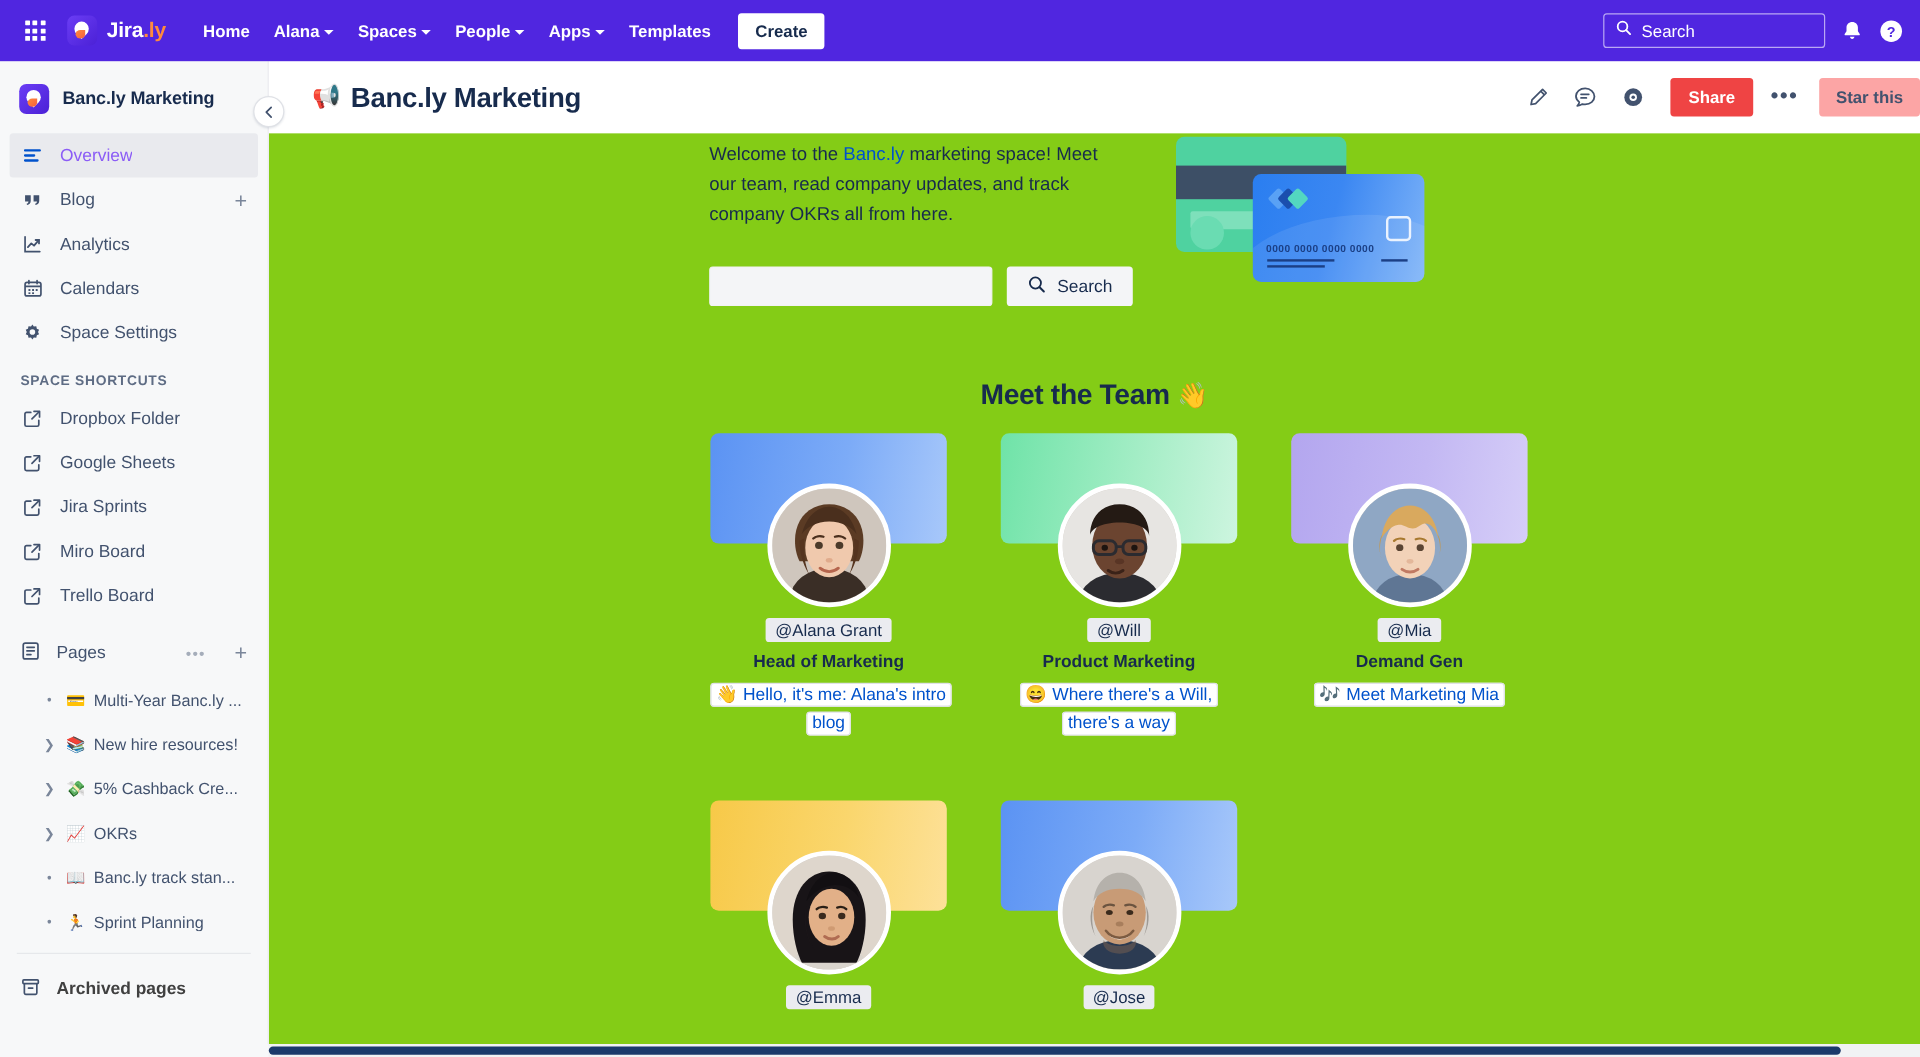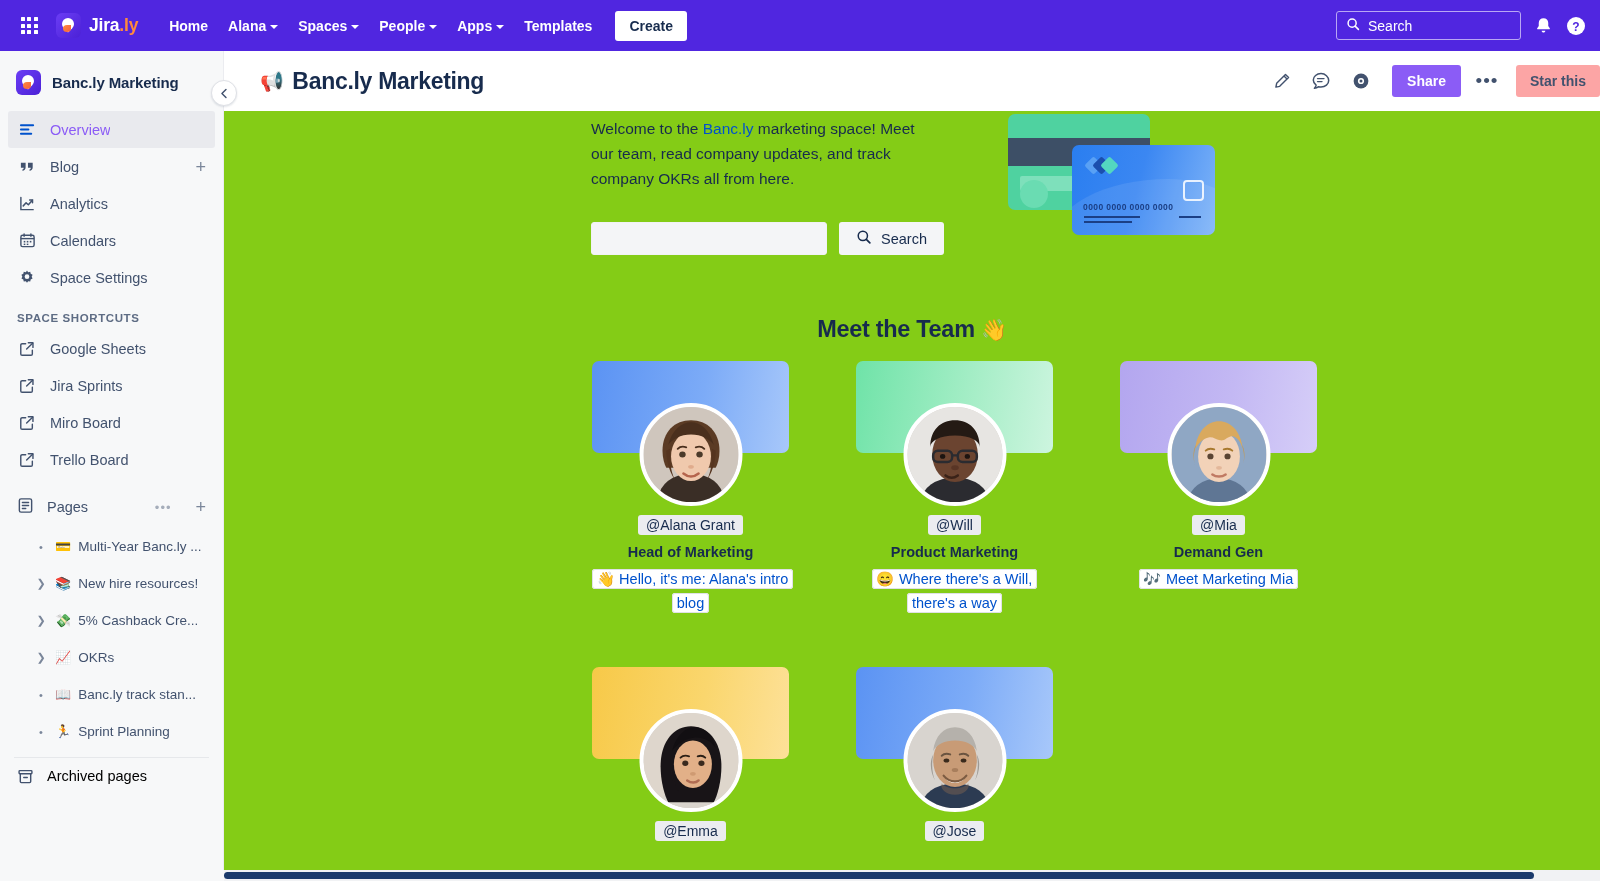--- a/index.html
+++ b/index.html
@@ -129,40 +129,40 @@
     display: flex; align-items: center; height: 37px; border-radius: 3px;
     padding-left: 26px; cursor: pointer; color: #42526e; font-size: 13.5px; gap: 7px;
   }
   .tree-marker { width: 14px; flex: none; display: flex; align-items: center; justify-content: center; color: #7a869a; font-size: 11px; }
   .tree-emoji { font-size: 13px; flex: none; }
   .tree-label { white-space: nowrap; overflow: hidden; text-overflow: ellipsis; max-width: 128px; }
 
   .tree-divider { height: 1px; background: #e6e8eb; margin: 7px 14px 0 14px; }
 
   .archived {
-    display: flex; gap: 13px;
+    display: flex; align-items: center; gap: 13px;
     height: 38px; padding: 0 17px; margin-top: 10px; cursor: pointer;
-    color: #000000; font-size: 14.5px;
+    color: #404040; font-size: 14.5px; font-weight: bold;
   }
 
   
   .page-header {
     position: absolute; top: 51px; left: 224px;
     width: 1376px; height: 60px;
     background: #ffffff;
     display: flex; align-items: center;
     padding: 0 0 0 36px;
     z-index: 15;
   }
   .page-title { font-size: 23px; font-weight: bold; color: #172b4d; letter-spacing: -0.3px; display: flex; align-items: center; gap: 9px; }
   .page-title .emoji { font-size: 19px; }
   .ph-actions { margin-left: auto; display: flex; align-items: center; gap: 0; padding-right: 0; }
   .ph-icon { width: 34px; height: 32px; display: flex; align-items: center; justify-content: center; cursor: pointer; border-radius: 3px; margin-left: 6px; }
   .share-btn {
-    background: #8b5cf6; color: #ffffff; font-size: 14px; font-weight: bold;
+    background: #ef4444; color: #ffffff; font-size: 14px; font-weight: bold;
     border: none; border-radius: 3px; padding: 8px 15px; cursor: pointer;
     margin-left: 14px; font-family: "Liberation Sans", sans-serif;
   }
   .more-btn { width: 34px; height: 32px; display: flex; align-items: center; justify-content: center; cursor: pointer; margin-left: 9px; color: #42526e; font-size: 19px; letter-spacing: 1px; }
   .star-btn {
     background: #fca5a5; color: #42526e; font-size: 14px; font-weight: bold;
     border: none; border-radius: 3px; padding: 8px 14px; cursor: pointer;
     margin-left: 12px; white-space: nowrap; font-family: "Liberation Sans", sans-serif;
     overflow: hidden;
   }
@@ -189,21 +189,21 @@
     width: 100%; height: 100%; border: none; outline: none; background: transparent;
     padding: 0 10px; font-size: 14px; font-family: "Liberation Sans", sans-serif; color: #172b4d;
   }
   .search-btn {
     height: 33px; background: #f4f5f7; border: none; border-radius: 3px;
     display: flex; align-items: center; gap: 9px; padding: 0 17px;
     margin-left: 12px; cursor: pointer;
     font-size: 14.5px; color: #172b4d; font-family: "Liberation Sans", sans-serif;
   }
 
-  .cards-illo { position: absolute; left: 784px; top: -7px; width: 215px; height: 160px; text-align: right; }
+  .cards-illo { position: absolute; left: 756px; top: -7px; width: 215px; height: 160px; text-align: right; }
   .card-green {
     position: absolute; left: 0; top: 10px; width: 142px; height: 96px;
     background: #4fd2a0; border-radius: 7px; overflow: hidden;
   }
   .card-green .stripe { position: absolute; left: 0; top: 24px; width: 142px; height: 28px; background: #3d4f66; }
   .card-green .bar { position: absolute; left: 12px; top: 62px; width: 58px; height: 15px; background: #7ee0bb; border-radius: 2px; }
   .card-green .chip { position: absolute; left: 12px; top: 66px; width: 28px; height: 28px; background: #6adcb2; border-radius: 50%; }
   .card-green .shade { position: absolute; left: 88px; top: 52px; width: 54px; height: 44px; background: rgba(54,190,144,0.45); }
   .card-blue {
     position: absolute; left: 64px; top: 41px; width: 143px; height: 90px;
@@ -230,21 +230,21 @@
   .card-blue .l3 { position: absolute; left: 107px; top: 71px; width: 22px; height: 2px; background: #1b3f85; }
 
   .team-heading {
     position: absolute; left: 0; right: 0; top: 205px;
     text-align: center; font-size: 23.5px; font-weight: bold; color: #172b4d;
     letter-spacing: -0.3px;
   }
   .team-heading .wave-emoji { font-size: 21px; }
 
   .team-grid { position: absolute; left: 368px; top: 250px; width: 700px; }
-  .team-row { display: flex; gap: 67px; }
+  .team-row { display: flex; gap: 45px; }
   .team-card { width: 197px; display: flex; flex-direction: column; align-items: center; }
   .avatar-bg {
     width: 197px; height: 92px; border-radius: 7px; position: relative;
   }
   .avatar-circle {
     position: absolute; left: 50%; top: 42px; transform: translateX(-50%);
     width: 103px; height: 103px; border-radius: 50%;
     border: 4px solid #ffffff; overflow: hidden;
     background: #d8d3cd;
   }
@@ -414,20 +414,30 @@
             <circle cx="10" cy="8.5" r="2.6" fill="#f7f8f9"></circle>
           </svg>
       </span>
       <span class="slabel">Space Settings</span>
     </div>
   </div>
 
   <div class="section-title">SPACE SHORTCUTS</div>
 
   <div class="nav-list">
+    <div class="snav">
+      <span class="ico">
+        <svg width="16" height="16" viewBox="0 0 18 18">
+            <path d="M7.5 3H3.5A1.5 1.5 0 002 4.5v10A1.5 1.5 0 003.5 16h10a1.5 1.5 0 001.5-1.5v-4" fill="none" stroke="#42526e" stroke-width="1.6" stroke-linecap="round"></path>
+            <path d="M10.5 2h5.2v5.2" fill="none" stroke="#42526e" stroke-width="1.6" stroke-linecap="round" stroke-linejoin="round"></path>
+            <line x1="15.3" y1="2.4" x2="8.6" y2="9.1" stroke="#42526e" stroke-width="1.6" stroke-linecap="round"></line>
+          </svg>
+      </span>
+      <span class="slabel">Dropbox Folder</span>
+    </div>
     <div class="snav">
       <span class="ico">
         <svg width="16" height="16" viewBox="0 0 18 18">
             <path d="M7.5 3H3.5A1.5 1.5 0 002 4.5v10A1.5 1.5 0 003.5 16h10a1.5 1.5 0 001.5-1.5v-4" fill="none" stroke="#42526e" stroke-width="1.6" stroke-linecap="round"></path>
             <path d="M10.5 2h5.2v5.2" fill="none" stroke="#42526e" stroke-width="1.6" stroke-linecap="round" stroke-linejoin="round"></path>
             <line x1="15.3" y1="2.4" x2="8.6" y2="9.1" stroke="#42526e" stroke-width="1.6" stroke-linecap="round"></line>
           </svg>
       </span>
       <span class="slabel">Google Sheets</span>
     </div>

